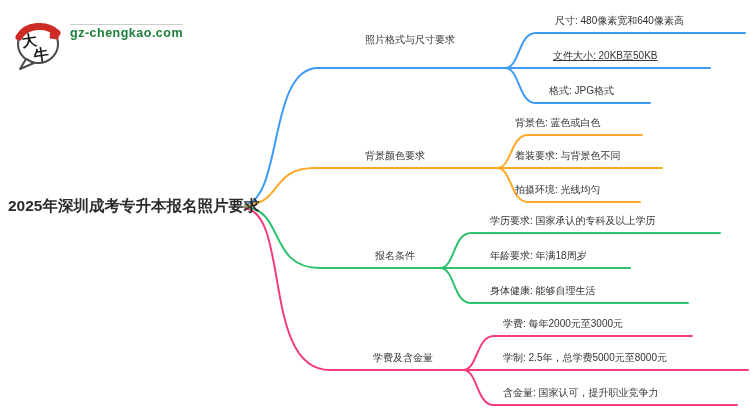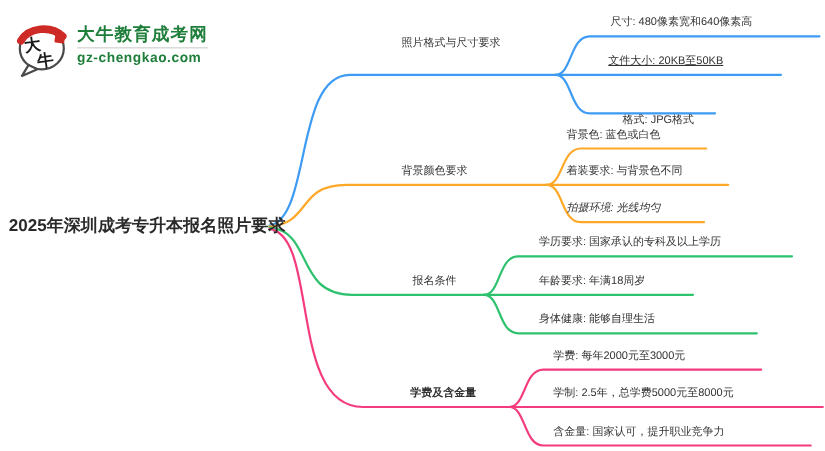--- a/index.html
+++ b/index.html
@@ -60,39 +60,38 @@
 <div class="logo">
   <svg class="logo-mark" viewBox="0 0 50 54">
     <ellipse cx="24" cy="28" rx="20" ry="19" fill="#ffffff" stroke="#4a4a4a" stroke-width="2"></ellipse>
     <path d="M12 43 L6 53 L20 47 Z" fill="#ffffff" stroke="#4a4a4a" stroke-width="2" stroke-linejoin="round"></path>
     <path d="M5 21 A 23 19 0 0 1 43 17" fill="none" stroke-width="7" stroke-linecap="round" stroke="#CE2B26"></path>
     <rect x="36" y="14" width="9" height="9" rx="1" transform="rotate(8 40 18)" fill="#CE2B26"></rect>
     <text x="8" y="30" font-size="15" font-weight="bold" fill="#1b1b1b" transform="rotate(-8 14 26)">大</text>
     <text x="20" y="44" font-size="15" font-weight="bold" fill="#1b1b1b" transform="rotate(-8 26 40)">牛</text>
   </svg>
   <div class="logo-text">
-    <div class="logo-sitename" style="color: rgb(30, 126, 58);">大牛教育成考网</div>
     <div class="logo-url" style="color: rgb(30, 126, 58);">gz-chengkao.com</div>
   </div>
 </div>
 
 <div class="node root-label" style="left:8px;top:196px;">2025年深圳成考专升本报名照片要求</div>
 
 <div class="node branch-label" style="left:310px;top:30px;width:200px;">照片格式与尺寸要求</div>
 <div class="node branch-label" style="left:300px;top:146px;width:190px;">背景颜色要求</div>
 <div class="node branch-label" style="left:310px;top:246px;width:170px;">报名条件</div>
-<div class="node branch-label" style="left:313px;top:348px;width:180px;font-weight:bold;">学费及含金量</div>
+<div class="node branch-label" style="left:313px;top:348px;width:180px;">学费及含金量</div>
 
 <div class="node" style="left:555px;top:11px;">尺寸: 480像素宽和640像素高</div>
 <div class="node" style="left:553px;top:46px;text-decoration:underline;">文件大小: 20KB至50KB</div>
-<div class="node" style="left:566px;top:81px;margin-top:19px;">格式: JPG格式</div>
+<div class="node" style="left:549px;top:81px;">格式: JPG格式</div>
 
 <div class="node" style="left:515px;top:113px;">背景色: 蓝色或白色</div>
 <div class="node" style="left:515px;top:146px;text-align:right;">着装要求: 与背景色不同</div>
-<div class="node" style="left:515px;top:180px;font-style:italic;">拍摄环境: 光线均匀</div>
+<div class="node" style="left:515px;top:180px;">拍摄环境: 光线均匀</div>
 
 <div class="node" style="left:490px;top:211px;">学历要求: 国家承认的专科及以上学历</div>
 <div class="node" style="left:490px;top:246px;">年龄要求: 年满18周岁</div>
 <div class="node" style="left:490px;top:281px;">身体健康: 能够自理生活</div>
 
 <div class="node" style="left:503px;top:314px;">学费: 每年2000元至3000元</div>
 <div class="node" style="left:503px;top:348px;">学制: 2.5年，总学费5000元至8000元</div>
 <div class="node" style="left:503px;top:383px;">含金量: 国家认可，提升职业竞争力</div>
 
 </body></html>

